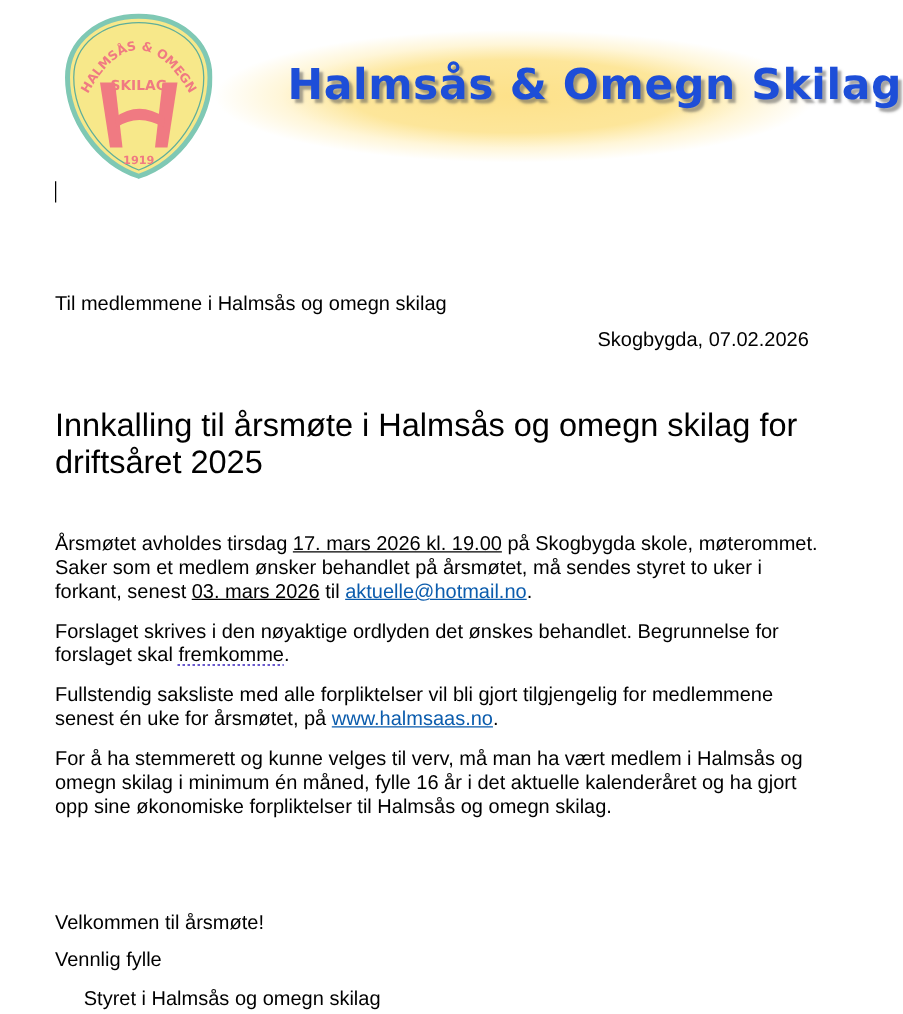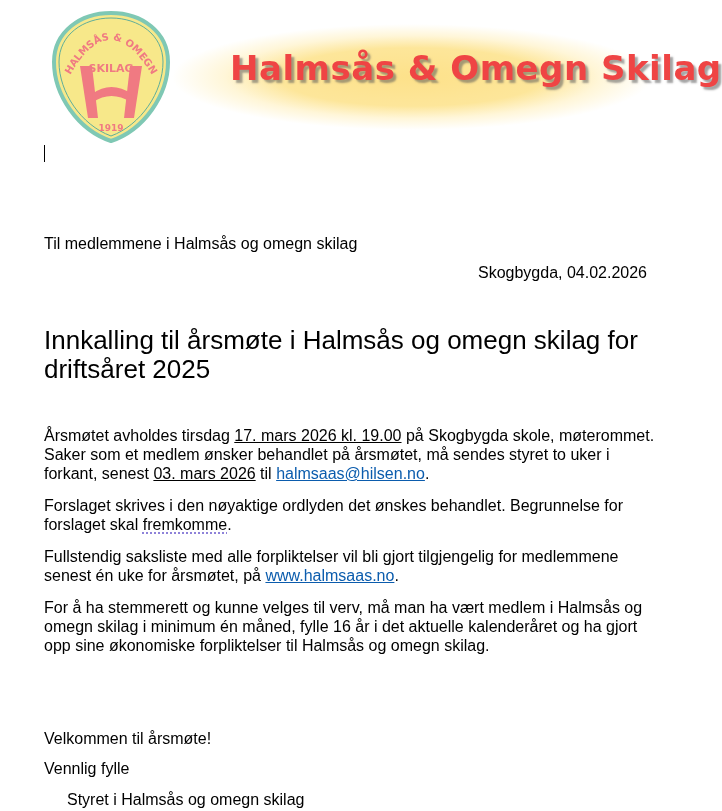--- a/index.html
+++ b/index.html
@@ -3,21 +3,21 @@
   <meta charset="utf-8">
   <style>
     html, body { margin: 0; padding: 0; background: #ffffff; }
     body { width: 722px; height: 811px; position: relative; overflow: hidden;
            font-family: "Liberation Sans", sans-serif; color: #000; }
     .logo { position: absolute; left: 52px; top: 10px; width: 118px; height: 134px; }
     .banner { position: absolute; left: 172px; top: 14px; width: 480px; height: 126px; }
     .banner-glow { position: absolute; left: 0; top: 0; width: 100%; height: 100%;
       background: radial-gradient(ellipse 50% 42% at 50% 50%, #fde18a 0%, #fde69a 55%, rgba(255,240,190,0.6) 78%, rgba(255,255,255,0) 100%); }
     .banner-text { position: absolute; left: 58px; top: 34px; font-family: "DejaVu Sans", sans-serif;
-      font-weight: bold; font-size: 34px; color: #ef4444; letter-spacing: 0.5px;
+      font-weight: bold; font-size: 34px; color: #1d4ed8; letter-spacing: 0.5px;
       text-shadow: 3px 3px 2px rgba(90,90,90,0.55); white-space: nowrap; }
     .cursor { position: absolute; left: 44px; top: 145px; width: 1px; height: 17px; background: #000; }
     .p { position: absolute; left: 44px; font-size: 16px; line-height: 19px; margin: 0; }
     .right { position: absolute; right: 75px; font-size: 16px; }
     .title { position: absolute; left: 44px; top: 326px; width: 600px; font-size: 26px; line-height: 29px; margin: 0; font-weight: normal; }
     .body-p { position: absolute; left: 44px; width: 615px; font-size: 16px; line-height: 19px; margin: 0; }
     .u { text-decoration: underline; }
     a.link { color: #0b5cad; text-decoration: underline; }
     .spell { text-decoration: underline dotted #6a5acd; text-underline-offset: 3px; }
   </style>
@@ -43,25 +43,25 @@
 </div>
 
 <div class="banner">
   <div class="banner-glow"></div>
   <div class="banner-text">Halmsås &amp; Omegn Skilag</div>
 </div>
 
 <div class="cursor"></div>
 
 <p class="p" style="top:234px;">Til medlemmene i Halmsås og omegn skilag</p>
-<div class="right" style="top:264px;">Skogbygda, 04.02.2026</div>
+<div class="right" style="top:264px;">Skogbygda, 07.02.2026</div>
 
 <h1 class="title">Innkalling til årsmøte i Halmsås og omegn skilag for driftsåret 2025</h1>
 
-<p class="body-p" style="top:426px;"><span>Årsmøtet avholdes tirsdag </span><span class="u">17. mars 2026 kl. 19.00</span><span> på Skogbygda skole, møterommet. Saker som et medlem ønsker behandlet på årsmøtet, må sendes styret to uker i forkant, senest </span><span class="u">03. mars 2026</span><span> til </span><a class="link" href="#">halmsaas@hilsen.no</a><span>.</span></p>
+<p class="body-p" style="top:426px;"><span>Årsmøtet avholdes tirsdag </span><span class="u">17. mars 2026 kl. 19.00</span><span> på Skogbygda skole, møterommet. Saker som et medlem ønsker behandlet på årsmøtet, må sendes styret to uker i forkant, senest </span><span class="u">03. mars 2026</span><span> til </span><a class="link" href="#">aktuelle@hotmail.no</a><span>.</span></p>
 
 <p class="body-p" style="top:496px;"><span>Forslaget skrives i den nøyaktige ordlyden det ønskes behandlet. Begrunnelse for forslaget skal </span><span class="spell">fremkomme</span><span>.</span></p>
 
 <p class="body-p" style="top:547px;"><span>Fullstendig saksliste med alle forpliktelser vil bli gjort tilgjengelig for medlemmene senest én uke for årsmøtet, på </span><a class="link" href="#">www.halmsaas.no</a><span>.</span></p>
 
 <p class="body-p" style="top:598px;">For å ha stemmerett og kunne velges til verv, må man ha vært medlem i Halmsås og omegn skilag i minimum én måned, fylle 16 år i det aktuelle kalenderåret og ha gjort opp sine økonomiske forpliktelser til Halmsås og omegn skilag.</p>
 
 <p class="p" style="top:729px;">Velkommen til årsmøte!</p>
 <p class="p" style="top:759px;">Vennlig fylle</p>
 <p class="p" style="top:790px;margin-left:23px;">Styret i Halmsås og omegn skilag</p>

